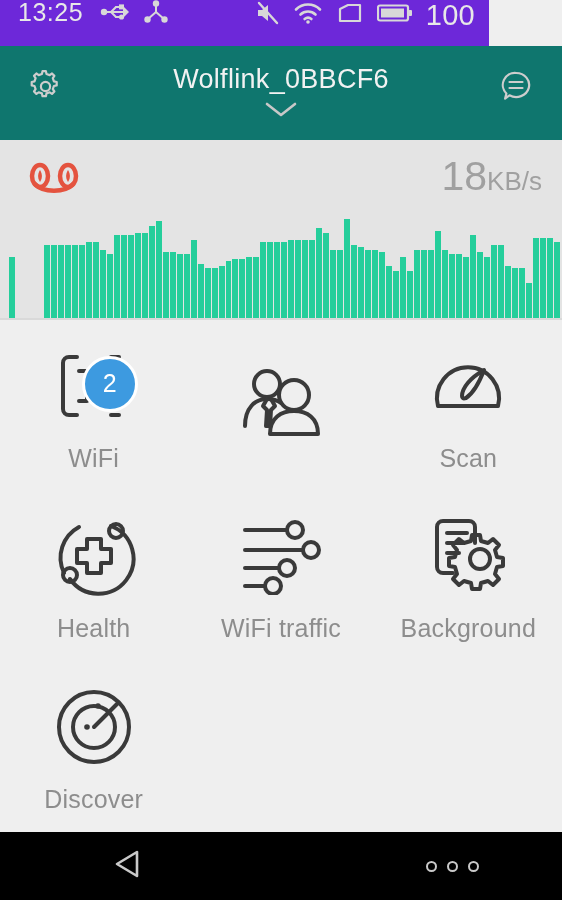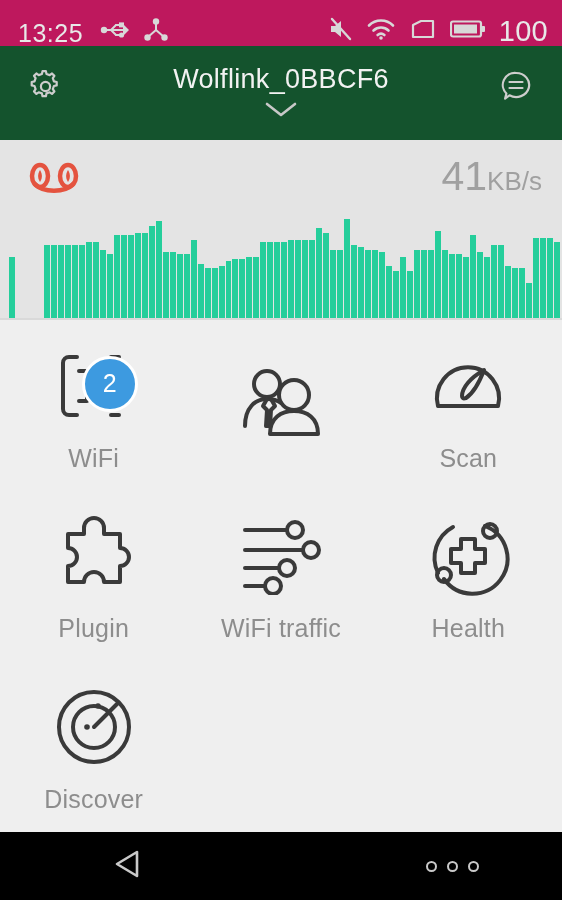--- a/index.html
+++ b/index.html
@@ -16,25 +16,25 @@
     width: 562px;
     height: 900px;
     overflow: hidden;
     background: #efefef;
   }
 
   
   .statusbar {
     position: absolute;
     top: 0; left: 0;
-    width: 562px;
+    width: 489px;
     height: 46px;
-    background: #be185d;
-    display: flex;
-    align-items: flex-end;
+    background: #6d28d9;
+    display: flex;
+    align-items: flex-start;
     box-sizing: border-box;
     padding: 0 14px 0 18px;
   }
   .status-time {
     color: #e8e8e8;
     font-size: 25px;
     letter-spacing: 0.5px;
     line-height: 1;
   }
   .status-left-icons {
@@ -55,21 +55,21 @@
     line-height: 1;
     letter-spacing: 0.3px;
   }
 
   
   .appbar {
     position: absolute;
     top: 46px; left: 0;
     width: 562px;
     height: 94px;
-    background: #14532d;
+    background: #0f766e;
     display: flex;
     align-items: flex-start;
     box-sizing: border-box;
     padding: 18px 24px 0 24px;
   }
   .appbar-center {
     flex: 1;
     display: flex;
     flex-direction: column;
     align-items: center;
@@ -345,21 +345,21 @@
           <ellipse cx="13" cy="16" rx="8" ry="11"></ellipse>
           <ellipse cx="41" cy="16" rx="8" ry="11"></ellipse>
           <path d="M8 24 C16 33, 38 33, 46 24"></path>
         </g>
         <path d="M13 10 C16 15, 15 19, 13 22 C11 19, 10 15, 13 10 Z" fill="#e4533f"></path>
         <path d="M41 10 C44 15, 43 19, 41 22 C39 19, 38 15, 41 10 Z" fill="#e4533f"></path>
       </svg>
     </div>
 
     <div class="speed-readout">
-      <span class="speed-value">41</span><span class="speed-unit">KB/s</span>
+      <span class="speed-value">18</span><span class="speed-unit">KB/s</span>
     </div>
 
     <div class="chart" id="chart">
         <div class="bar" title="t1: 0" style="height: 0%; background: rgb(37, 206, 155);"></div>
         <div class="bar" title="t2: 52" style="height: 52%; background: rgb(37, 206, 155);"></div>
         <div class="bar" title="t3: 0" style="height: 0%; background: rgb(37, 206, 155);"></div>
         <div class="bar" title="t4: 0" style="height: 0%; background: rgb(37, 206, 155);"></div>
         <div class="bar" title="t5: 0" style="height: 0%; background: rgb(37, 206, 155);"></div>
         <div class="bar" title="t6: 0" style="height: 0%; background: rgb(37, 206, 155);"></div>
         <div class="bar" title="t7: 62" style="height: 62%; background: rgb(37, 206, 155);"></div>
@@ -474,59 +474,64 @@
       <g fill="none" stroke="#3a3a3a" stroke-width="4" stroke-linecap="round" stroke-linejoin="round">
         <path d="M12 62 A31 31 0 1 1 72 62 Z"></path>
         <path d="M36 52 C36 44, 44 34, 58 26 C52 42, 46 50, 40 54 C37 55, 36 54, 36 52 Z"></path>
       </g>
     </svg>
         </div>
         <div class="tile-label">Scan</div>
       </div>
       <div class="tile">
         <div class="tile-icon">
-          <svg width="84" height="84" viewBox="0 0 84 84">
-      <path d="M32 14 A10 10 0 0 1 52 14 L52 20 L68 20 L68 34
-               A9 9 0 0 1 68 52 L68 68 L52 68
-               A10 10 0 0 0 32 68 L16 68 L16 52
-               A9 9 0 0 0 16 34 L16 20 L32 20 Z" fill="none" stroke="#3a3a3a" stroke-width="4" stroke-linejoin="round"></path>
-    </svg>
-        </div>
-        <div class="tile-label">Plugin</div>
+          <svg width="86" height="86" viewBox="0 0 86 86">
+      <g fill="none" stroke="#3a3a3a" stroke-width="4" stroke-linecap="round" stroke-linejoin="round">
+        <path d="M60 13 A35 35 0 1 1 19 66"></path>
+        <path d="M13 60 A35 35 0 0 1 28 14"></path>
+        <circle cx="65" cy="18" r="7"></circle>
+        <circle cx="19" cy="62" r="7"></circle>
+        <path d="M36 26 L50 26 L50 36 L60 36 L60 50 L50 50 L50 60 L36 60 L36 50 L26 50 L26 36 L36 36 Z" stroke-linejoin="round"></path>
+      </g>
+    </svg>
+        </div>
+        <div class="tile-label">Health</div>
       </div>
       <div class="tile">
         <div class="tile-icon">
           <svg width="88" height="78" viewBox="0 0 88 78">
       <g stroke="#3a3a3a" stroke-width="4" stroke-linecap="round" fill="none">
         <line x1="8" y1="13" x2="50" y2="13"></line>
         <circle cx="58" cy="13" r="8"></circle>
         <line x1="8" y1="33" x2="66" y2="33"></line>
         <circle cx="74" cy="33" r="8"></circle>
         <line x1="8" y1="51" x2="42" y2="51"></line>
         <circle cx="50" cy="51" r="8"></circle>
         <line x1="8" y1="69" x2="28" y2="69"></line>
         <circle cx="36" cy="69" r="8"></circle>
       </g>
     </svg>
         </div>
         <div class="tile-label">WiFi traffic</div>
       </div>
       <div class="tile">
         <div class="tile-icon">
-          <svg width="86" height="86" viewBox="0 0 86 86">
+          <svg width="90" height="86" viewBox="0 0 90 86">
       <g fill="none" stroke="#3a3a3a" stroke-width="4" stroke-linecap="round" stroke-linejoin="round">
-        <path d="M60 13 A35 35 0 1 1 19 66"></path>
-        <path d="M13 60 A35 35 0 0 1 28 14"></path>
-        <circle cx="65" cy="18" r="7"></circle>
-        <circle cx="19" cy="62" r="7"></circle>
-        <path d="M36 26 L50 26 L50 36 L60 36 L60 50 L50 50 L50 60 L36 60 L36 50 L26 50 L26 36 L36 36 Z" stroke-linejoin="round"></path>
-      </g>
-    </svg>
-        </div>
-        <div class="tile-label">Health</div>
+        <path d="M52 30 L52 14 A6 6 0 0 0 46 8 L20 8 A6 6 0 0 0 14 14 L14 54 A6 6 0 0 0 20 60 L30 60"></path>
+        <line x1="24" y1="20" x2="44" y2="20"></line>
+        <line x1="24" y1="30" x2="40" y2="30"></line>
+        <line x1="24" y1="40" x2="36" y2="40"></line>
+        <path d="M58 28 l7 2 l5 -4 l6 6 l-4 5 l2 7 l6 1 l0 8 l-6 1 l-2 7 l4 5 l-6 6 l-5 -4 l-7 2 l-1 6 l-8 0 l-1 -6
+                 l-7 -2 l-5 4 l-6 -6 l4 -5 l-2 -7 l-6 -1 l0 -8 l6 -1 l2 -7 l-4 -5 l6 -6 l5 4 l7 -2 l1 -6 l8 0 Z"></path>
+        <circle cx="57" cy="46" r="10"></circle>
+      </g>
+    </svg>
+        </div>
+        <div class="tile-label">Background</div>
       </div>
       <div class="tile">
         <div class="tile-icon">
           <svg width="86" height="86" viewBox="0 0 86 86">
       <g fill="none" stroke="#3a3a3a" stroke-width="4" stroke-linecap="round">
         <circle cx="43" cy="43" r="35"></circle>
         <circle cx="43" cy="43" r="21"></circle>
         <line x1="43" y1="43" x2="66" y2="20"></line>
       </g>
       <circle cx="36" cy="43" r="2.8" fill="#3a3a3a"></circle>

